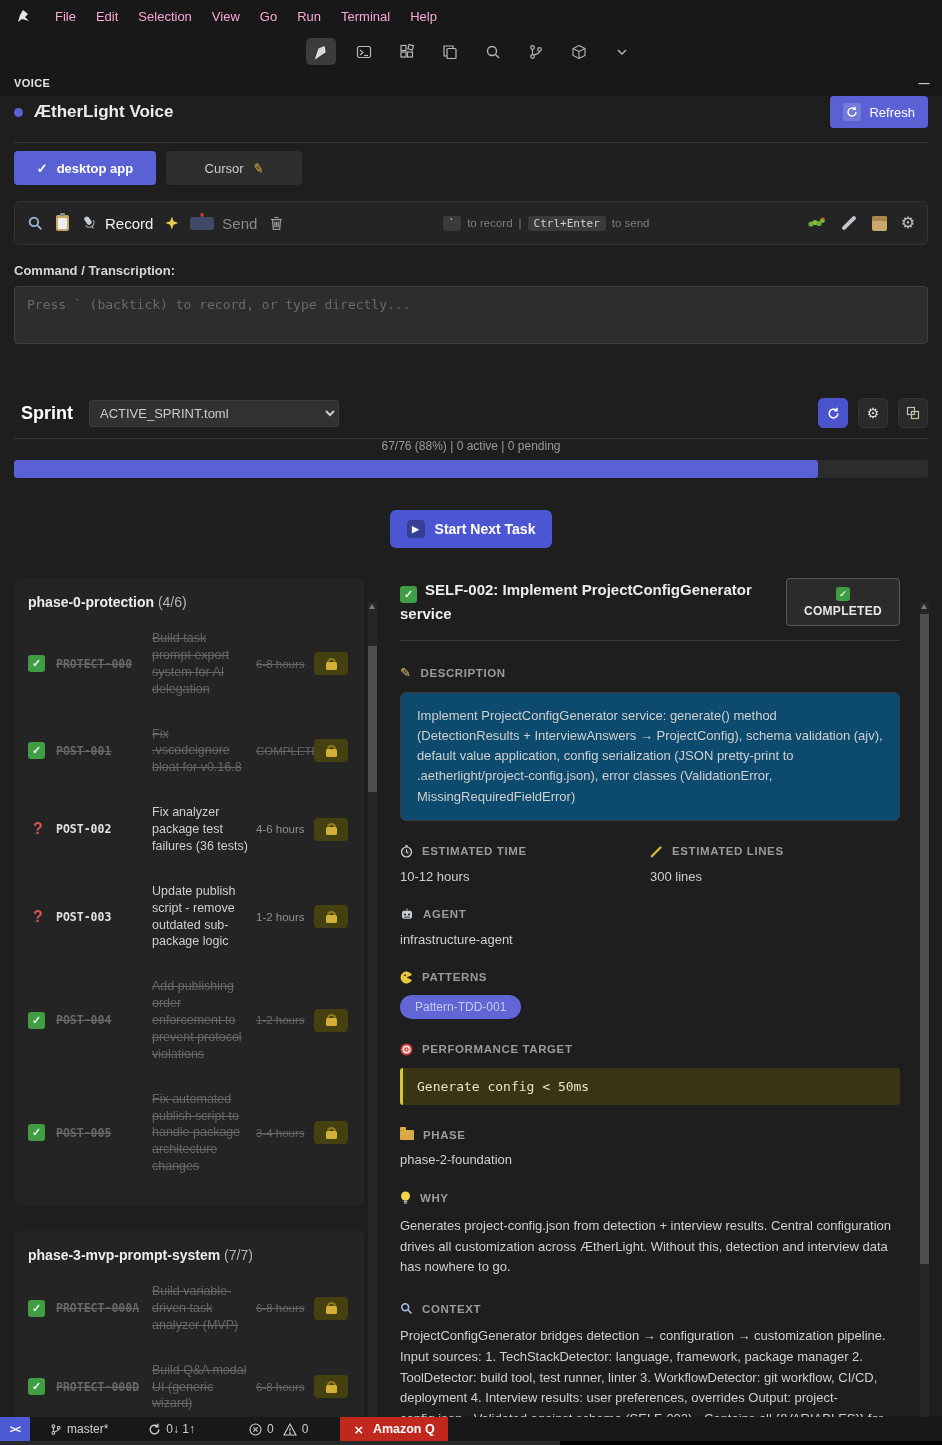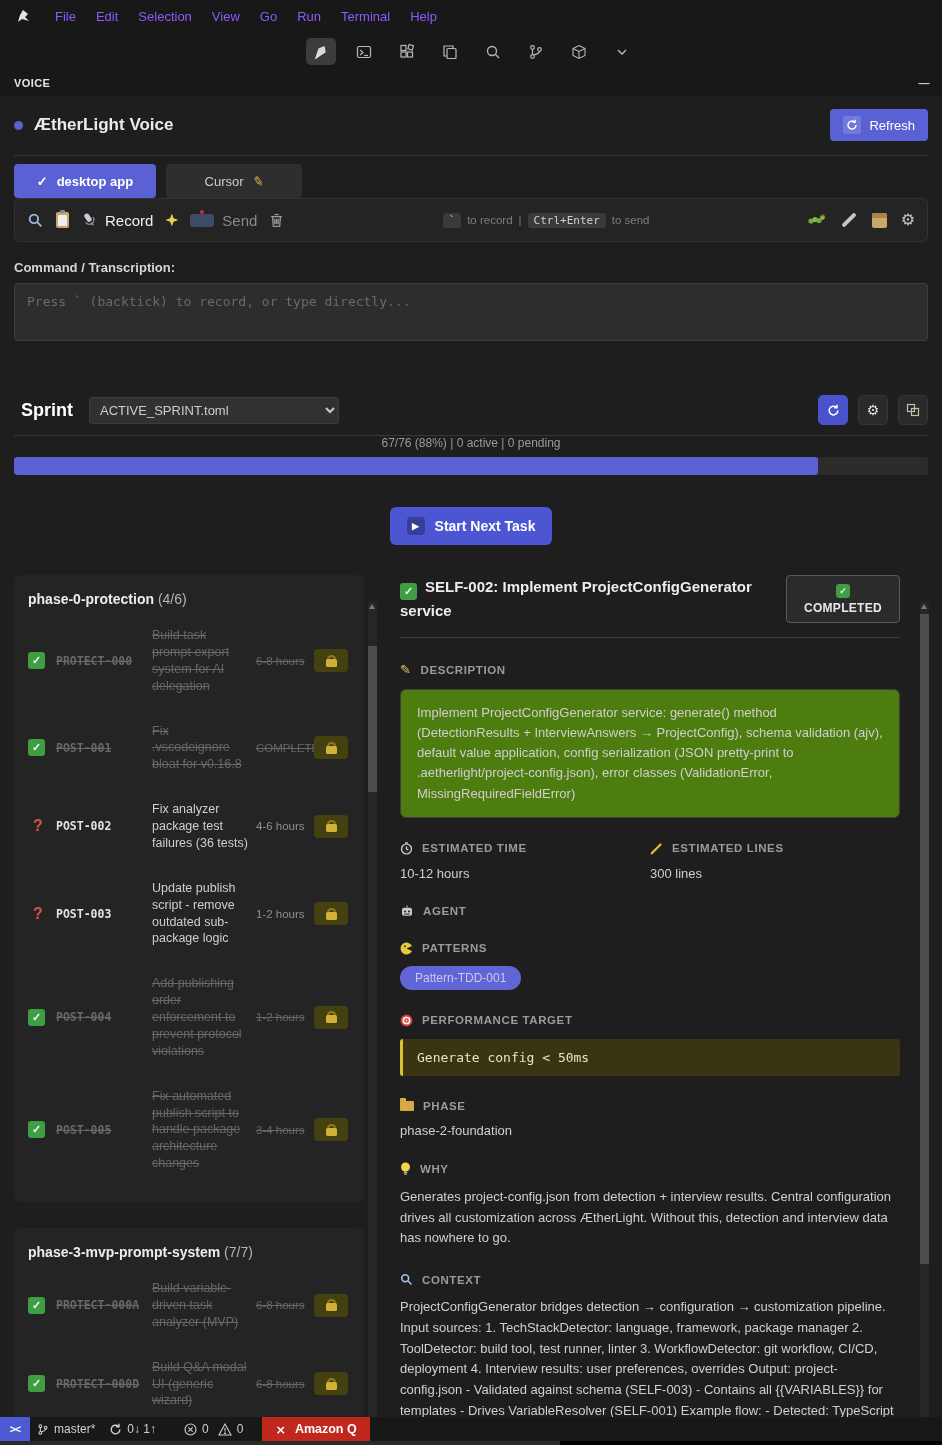--- a/index.html
+++ b/index.html
@@ -2,48 +2,48 @@
 <html><head>
 <meta charset="utf-8">
 <style>
   html,body{margin:0;padding:0;background:#000;}
   .page{width:942px;height:1445px;position:relative;background:#1e1e1e;overflow:hidden;
         font-family:"Liberation Sans",sans-serif;-webkit-font-smoothing:antialiased;}
   .sym{font-family:"DejaVu Sans",sans-serif;}
 
   
   .menubar{height:33px;background:#181818;display:flex;align-items:center;padding:0 10px;gap:2px;
-           color:#8b5cf6;font-size:13px;}
+           color:#f9a8d4;font-size:13px;}
   .logo{width:26px;height:22px;display:flex;align-items:center;justify-content:center;margin-right:8px;}
   .menu-item{padding:4px 9px;border-radius:4px;cursor:default;}
   .toolbar{height:37px;background:#181818;display:flex;align-items:center;justify-content:center;gap:13px;}
   .tool-btn{width:30px;height:27px;display:flex;align-items:center;justify-content:center;border-radius:5px;color:#b8b8b8;}
   .tool-btn.active{background:#3c3c3c;}
   .voice-row{height:26px;background:#181818;display:flex;align-items:center;justify-content:space-between;
              padding:0 12px 0 14px;color:#e6e6e6;font-size:11px;font-weight:bold;letter-spacing:.4px;}
   .voice-dash{color:#d0d0d0;font-weight:bold;}
 
   
   .content{padding:0 14px;}
-  .header-row{display:flex;justify-content:space-between;align-items:center;margin-top:13px;}
+  .header-row{display:flex;justify-content:space-between;align-items:center;}
   .app-title{display:flex;align-items:center;gap:11px;font-size:17px;font-weight:bold;color:#ebebeb;}
   .dot{width:9px;height:9px;border-radius:50%;background:#5a61d4;}
   .refresh-btn{background:#5a61d4;color:#fff;font-size:13px;border-radius:4px;height:32px;padding:16px 13px;
                display:flex;align-items:center;gap:8px;border:none;}
   .refresh-ic{width:18px;height:18px;border-radius:3px;background:rgba(255,255,255,.16);
               display:flex;align-items:center;justify-content:center;}
   .divider{height:1px;background:#383838;margin-top:14px;}
 
   .tabs{display:flex;gap:10px;margin-top:8px;}
   .tab{height:34px;border-radius:4px;display:flex;align-items:center;justify-content:center;gap:9px;font-size:13px;cursor:pointer;}
   .tab.active{background:#5a61d4;color:#fff;font-weight:bold;width:142px;}
   .tab.inactive{background:#2e2e2e;color:#cccccc;width:136px;}
   .pencil{color:#d9b838;font-size:13px;transform:rotate(0.03turn);}
 
-  .record-bar{background:#242425;border:1px solid #333;border-radius:6px;height:42px;
+  .record-bar{margin-top:16px;background:#242425;border:1px solid #333;border-radius:6px;height:42px;
               display:flex;align-items:center;padding:0 12px;gap:12px;}
   .rb-label{font-size:15px;color:#f0f0f0;margin-left:-4px;}
   .rb-label.dim{color:#8a8a8a;}
   .hint{margin-left:auto;margin-right:auto;color:#7d7d7d;font-size:11.5px;display:flex;align-items:center;gap:6px;}
   kbd{background:#3a3a3a;border-radius:3px;padding:1px 6px;font-family:"DejaVu Sans Mono",monospace;
       font-size:11px;color:#cfcfcf;}
   .rb-right{display:flex;align-items:center;gap:14px;}
 
   .sparkle{width:13px;height:13px;background:#e8cf4e;display:inline-block;
            clip-path:polygon(50% 0,63% 37%,100% 50%,63% 63%,50% 100%,37% 63%,0 50%,37% 37%);}
@@ -106,21 +106,21 @@
   .right-col{flex:1;margin-left:36px;margin-right:28px;}
   .detail-header{display:flex;justify-content:space-between;align-items:center;}
   .detail-title{font-size:15px;font-weight:bold;color:#ececec;line-height:1.5;width:365px;}
   .detail-title .check-icon{display:inline-flex;vertical-align:-3px;margin-right:8px;}
   .completed-badge{border:1px solid #5a5a5a;background:#2b2b2b;border-radius:4px;width:112px;height:46px;
                    display:flex;flex-direction:column;align-items:center;justify-content:center;gap:3px;}
   .badge-label{font-size:12px;font-weight:bold;color:#e8e8e8;letter-spacing:.3px;}
   .d-divider{height:1px;background:#3d3d3d;margin-top:14px;}
   .section-label{display:flex;align-items:center;gap:9px;margin-top:24px;font-size:11.5px;font-weight:bold;
                  color:#9b9b9b;letter-spacing:.6px;}
-  .desc-box{margin-top:12px;background:#4d7c0f;border:1px solid #3d3d40;border-radius:6px;padding:13px 16px;
+  .desc-box{margin-top:12px;background:#0c4a6e;border:1px solid #3d3d40;border-radius:6px;padding:13px 16px;
             font-size:13px;color:#cfcfcf;line-height:1.55;}
   .value{margin-top:11px;font-size:13px;color:#cfcfcf;}
   .two-col{display:flex;}
   .two-col .col{flex:1;}
   .pill{display:inline-block;margin-top:11px;background:#6165d6;color:#c7c9f2;font-size:12px;
         padding:5px 15px;border-radius:12px;}
   .perf-box{margin-top:12px;background:#393413;border-left:3px solid #d9c62f;border-radius:3px;
             padding:11px 14px;font-family:"DejaVu Sans Mono",monospace;font-size:13px;color:#e8e4bd;}
   .para{margin-top:11px;font-size:13px;color:#cfcfcf;line-height:1.6;}
   .memo{color:#d9c46a;font-size:13px;}
@@ -131,21 +131,21 @@
   .scroll-track{position:absolute;width:9px;background:#262626;}
   .scroll-thumb{position:absolute;left:0;width:9px;background:#4e4e4e;}
   .scroll-up{position:absolute;left:1px;top:2px;width:0;height:0;border-left:3.5px solid transparent;
              border-right:3.5px solid transparent;border-bottom:5px solid #7a7a7a;}
 
   
   .statusbar{position:absolute;left:0;bottom:4px;width:100%;height:24px;background:#181818;display:flex;
              align-items:center;font-size:12px;color:#cfcfcf;}
   .remote{width:30px;height:24px;background:#4c5bd4;color:#fff;display:flex;align-items:center;
           justify-content:center;font-weight:bold;font-size:10.5px;letter-spacing:-1px;}
-  .sb-item{display:flex;align-items:center;gap:5px;padding:0 7px;height:100%;}
+  .sb-item{display:flex;align-items:center;gap:5px;padding:0 20px;height:100%;}
   .amazonq{background:#c0281e;color:#fff;height:24px;display:flex;align-items:center;gap:9px;
            padding:0 13px;margin-left:12px;font-size:12.5px;font-weight:bold;}
   .bottom-strip{position:absolute;left:0;bottom:0;width:100%;height:4px;background:#2a2a2a;}
   .bottom-strip .black{position:absolute;right:0;top:0;width:382px;height:100%;background:#000;}
 </style>
 </head>
 <body>
 
 <div class="page">
 
@@ -506,20 +506,21 @@
             <svg width="14" height="13" viewBox="0 0 14 13">
                 <line x1="7" y1="0.5" x2="7" y2="2.5" stroke="#c9ccd4" stroke-width="1"></line>
                 <rect x="2" y="2.8" width="10" height="8" rx="2" fill="#c9ccd4"></rect>
                 <circle cx="5" cy="6.5" r="1.1" fill="#23262b"></circle>
                 <circle cx="9" cy="6.5" r="1.1" fill="#23262b"></circle>
                 <rect x="4.2" y="8.6" width="5.6" height="1" fill="#23262b"></rect>
               </svg>
           </span>
           <span>AGENT</span>
         </div>
+        <div class="value">infrastructure-agent</div>
 
         <div class="section-label">
           <span style="display:inline-flex;">
             <svg width="13" height="13" viewBox="0 0 13 13">
                 <path d="M6.5 6.5 L12 4 A6 6 0 1 0 12 9 Z" fill="#e8c93e"></path>
                 <circle cx="5" cy="4.2" r="1" fill="#3a3a3a"></circle>
               </svg>
           </span>
           <span>PATTERNS</span>
         </div>

